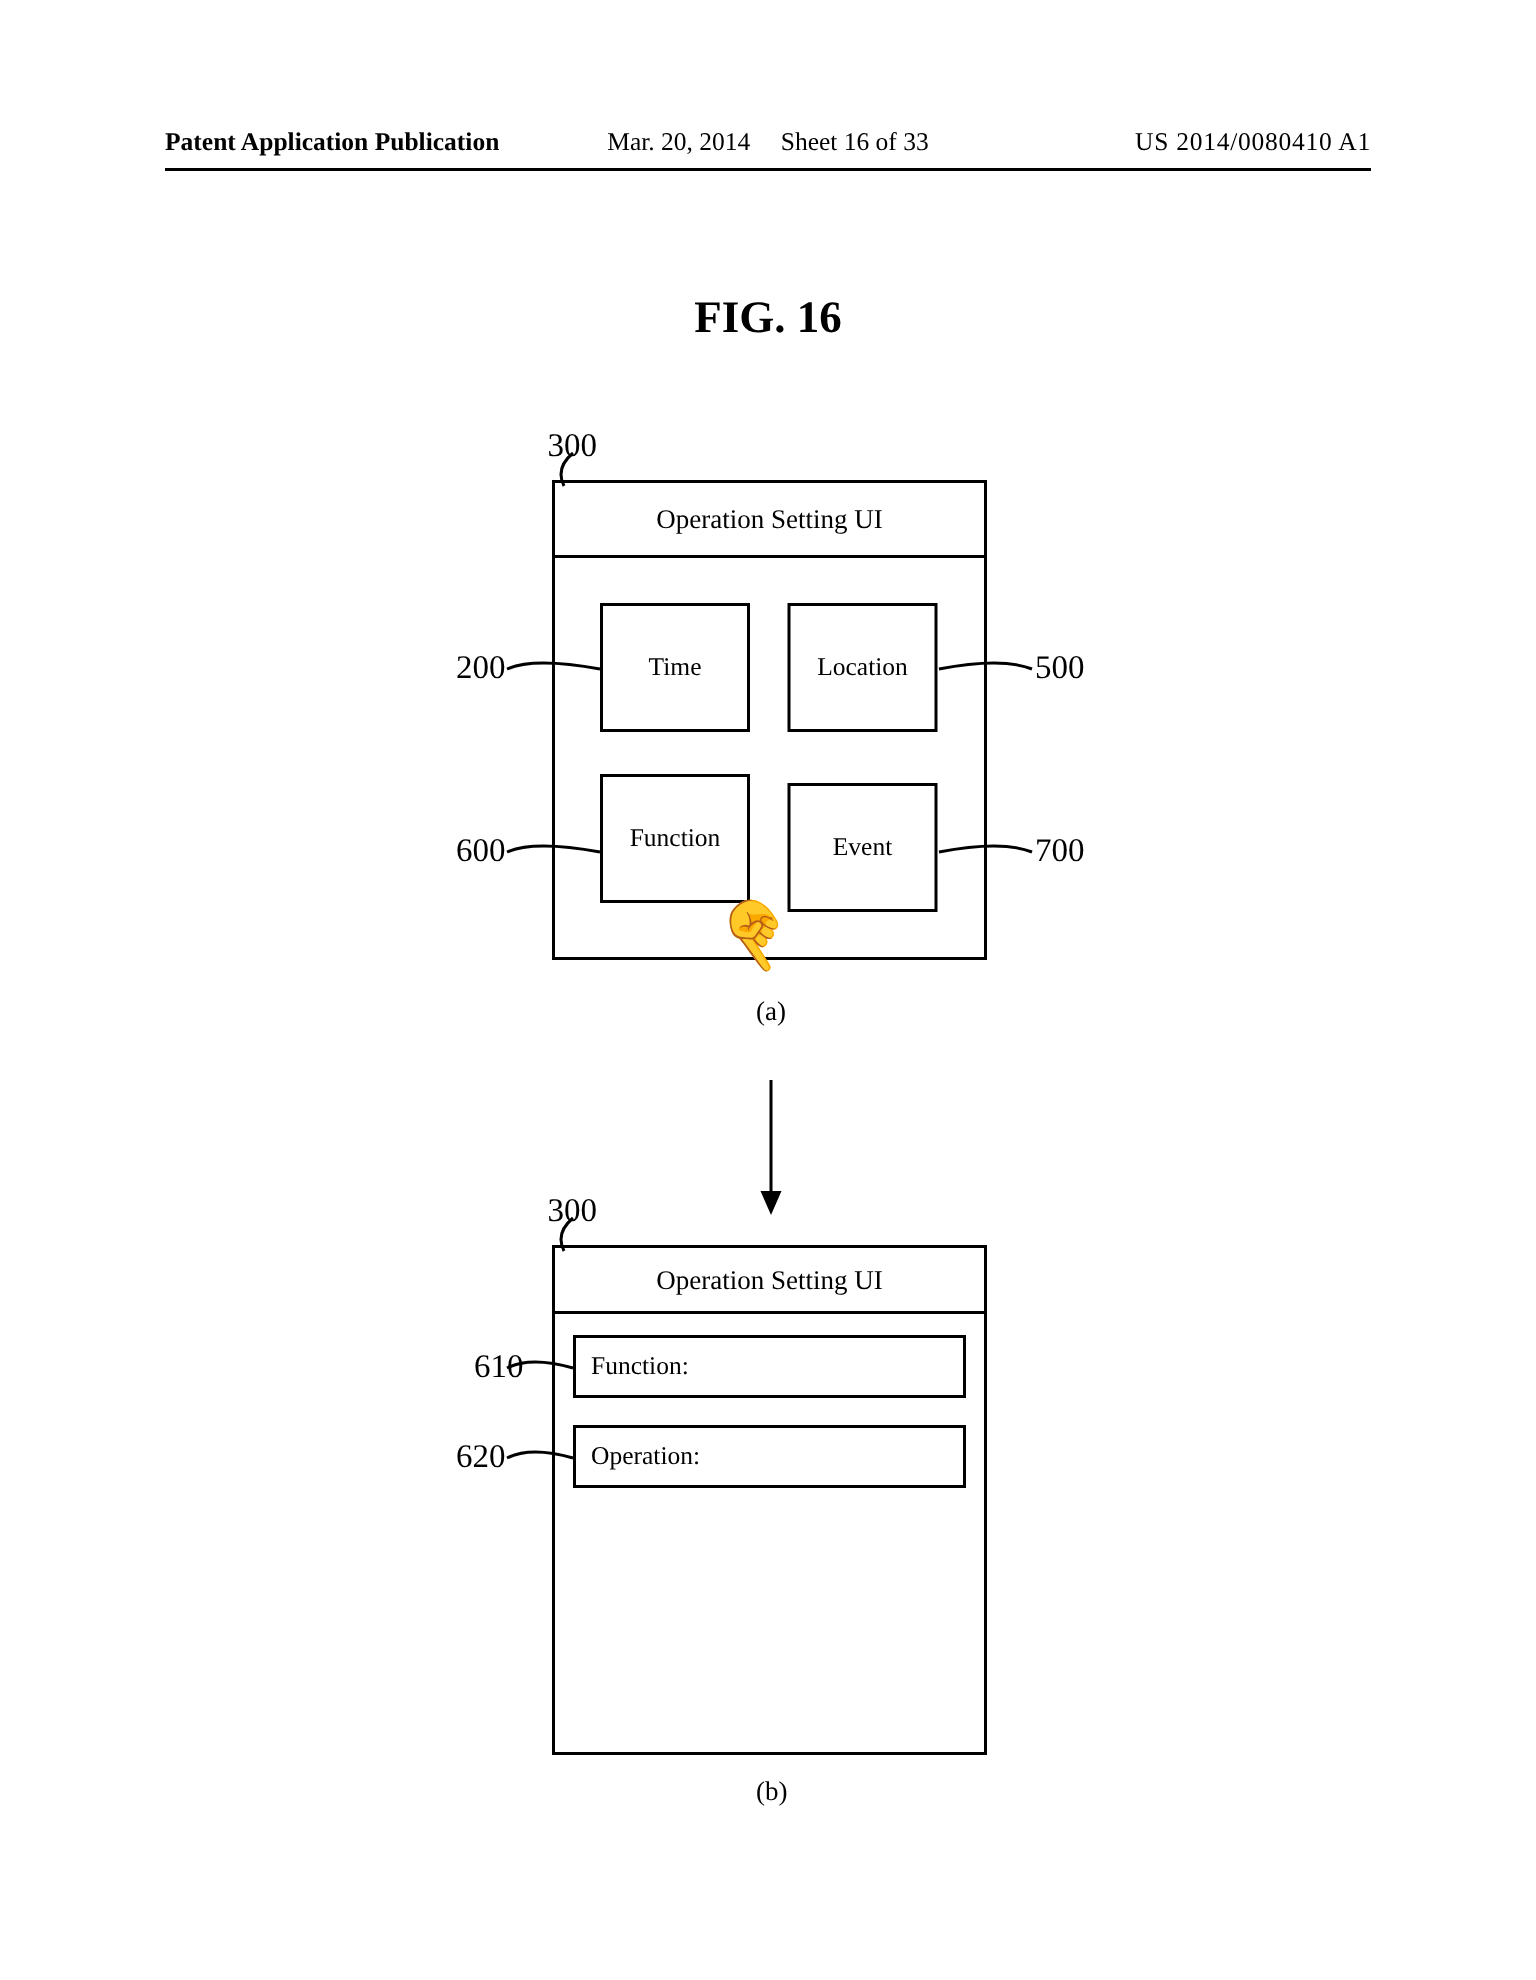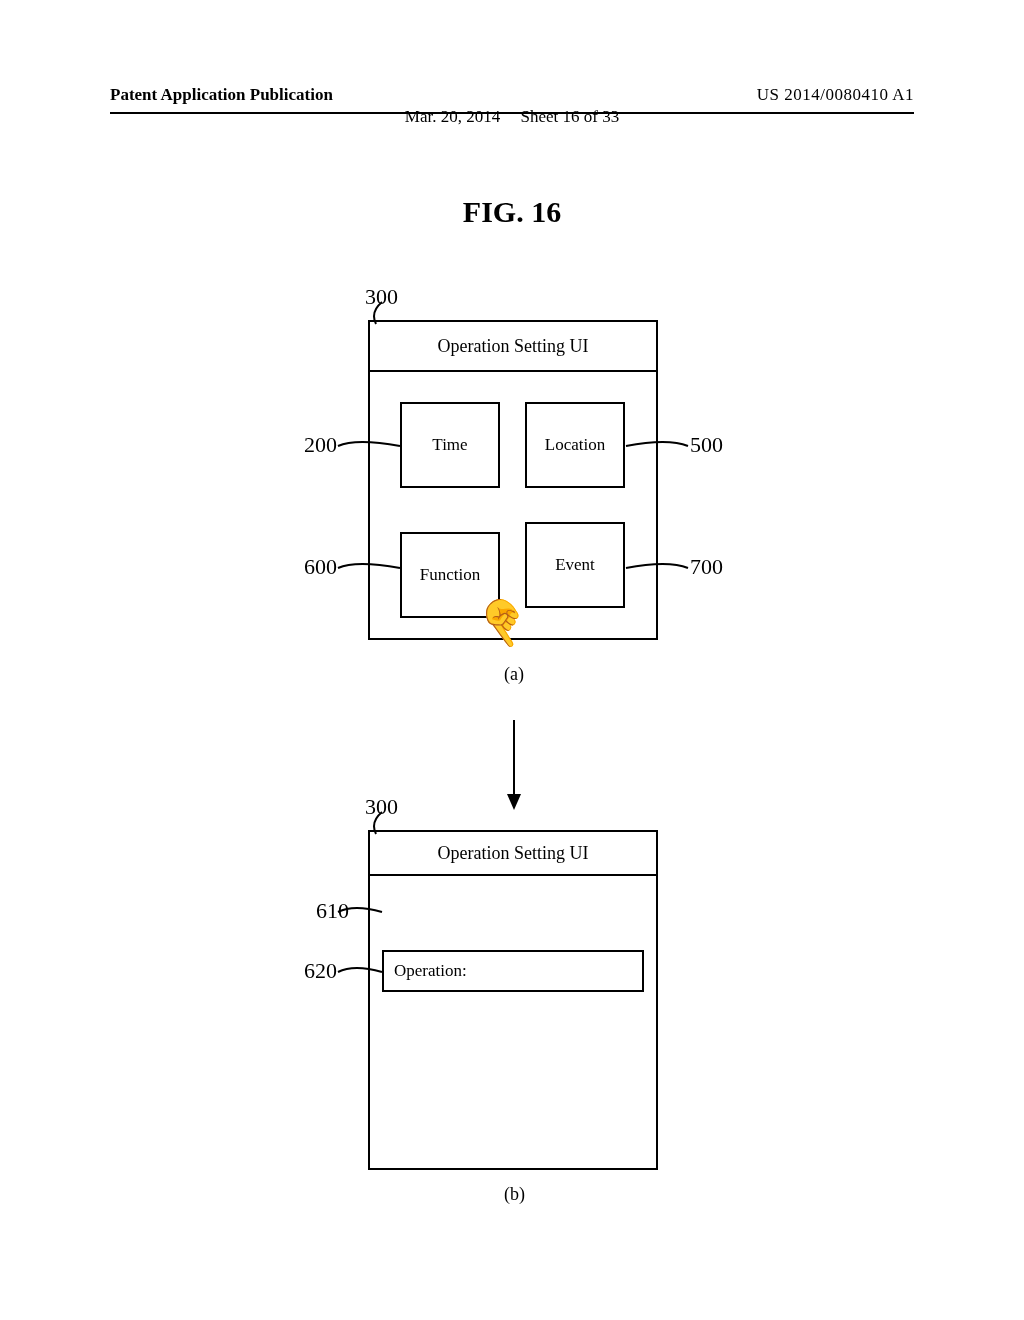--- a/index.html
+++ b/index.html
@@ -22,21 +22,20 @@
     right: 110px;
     display: flex;
     justify-content: space-between;
     font-size: 17px;
   }
   .header .pub-label { font-weight: bold; }
   .header .center {
     position: absolute;
     left: 0; right: 0;
     text-align: center;
-    margin-top: 22px;
   }
   .header .center span { display: inline-block; margin: 0 8px; }
   .header .pub-num { font-weight: normal; letter-spacing: 0.5px; }
   .rule {
     position: absolute;
     top: 112px;
     left: 110px;
     right: 110px;
     border-top: 2px solid #000;
   }
@@ -78,21 +77,21 @@
     border: 2.5px solid #000;
     box-sizing: border-box;
     display: flex;
     align-items: center;
     justify-content: center;
     font-size: 17px;
     background: #fff;
   }
   .btn.time    { top: 30px;  left: 30px;  }
   .btn.loc     { top: 30px;  left: 155px; }
-  .btn.func    { top: 160px; left: 30px;  }
+  .btn.func    { top: 144px; left: 30px;  }
   .btn.event   { top: 150px; left: 155px; }
 
   .ref-num {
     position: absolute;
     font-size: 22px;
   }
   .swoosh {
     position: absolute;
     width: 30px;
     height: 30px;
@@ -211,20 +210,21 @@
     <polygon points="9,90 2,74 16,74" fill="#000"></polygon>
   </svg>
 
   <div class="ref-num" style="top:794px; left:365px;">300</div>
   <svg class="swoosh" style="top:810px; left:370px;">
     <path d="M 12 2 Q 0 12 6 24" fill="none" stroke="#000" stroke-width="2"></path>
   </svg>
 
   <div class="panelB">
     <div class="title-row">Operation Setting UI</div>
+    <div class="fieldbox field-func">Function:</div>
     <div class="fieldbox field-op">Operation:</div>
   </div>
 
   <div class="ref-num" style="top:898px; left:316px;">610</div>
   <svg class="swoosh" style="top:902px; left:336px; width:48px; height:20px;">
       <path d="M2 10 Q 18 2 46 10" fill="none" stroke="#000" stroke-width="2"></path>
     </svg>
 
   <div class="ref-num" style="top:958px; left:304px;">620</div>
   <svg class="swoosh" style="top:962px; left:336px; width:48px; height:20px;">

